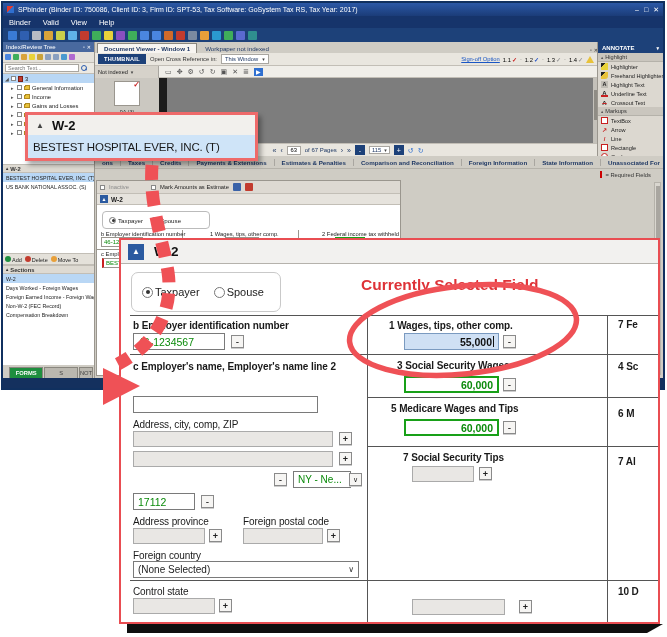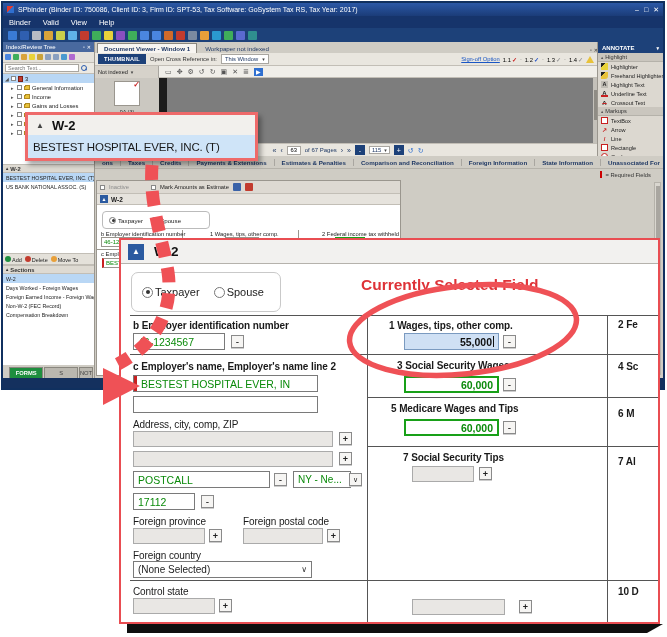--- a/index.html
+++ b/index.html
@@ -567,53 +567,48 @@
     <div class="hline" style="top:114px;left:9px"></div>
     <div class="hline" style="top:157px;left:246px"></div>
     <div class="hline" style="top:206px;left:246px"></div>
     <div class="hline" style="top:340px;left:9px"></div>
 
     <span class="lab" style="left:12px;top:80px">b Employer identification number</span>
     <div class="inp" style="left:12px;top:93px;width:92px">46-1234567</div>
     <div class="mbtn minus" style="left:110px;top:95px"></div>
 
     <span class="lab" style="left:12px;top:121px">c Employer's name, Employer's name line 2</span>
-    <div class="inp" style="left:12px;top:135px;width:185px;padding-left:7px">
-      <span class="redbar"></span>
-      <span>BESTEST HOSPITAL EVER, IN</span>
-    </div>
     <div class="inp" style="left:12px;top:156px;width:185px"></div>
 
     <span class="lab n" style="left:12px;top:179px">Address, city, comp, ZIP</span>
     <div class="inp gray" style="left:12px;top:191px;width:200px"></div>
     <div class="mbtn plus" style="left:218px;top:192px"></div>
     <div class="inp gray" style="left:12px;top:211px;width:200px"></div>
     <div class="mbtn plus" style="left:218px;top:212px"></div>
 
-    <div class="inp" style="left:12px;top:231px;width:137px">POSTCALL</div>
     <div class="mbtn minus" style="left:153px;top:233px"></div>
     <div class="selbox" style="left:172px;top:231px;width:58px">
         <span>NY - Ne...</span>
       </div>
     <div class="mbtn" style="left:228px;top:233px;font-size:7px">
         <span class="sc">∨</span>
       </div>
 
     <div class="inp" style="left:12px;top:253px;width:62px">17112</div>
     <div class="mbtn minus" style="left:80px;top:255px"></div>
 
-    <span class="lab n" style="left:12px;top:276px">Foreign province</span>
+    <span class="lab n" style="left:12px;top:276px">Address province</span>
     <span class="lab n" style="left:122px;top:276px">Foreign postal code</span>
     <div class="inp gray" style="left:12px;top:288px;width:72px"></div>
     <div class="mbtn plus" style="left:88px;top:289px"></div>
     <div class="inp gray" style="left:122px;top:288px;width:80px"></div>
     <div class="mbtn plus" style="left:206px;top:289px"></div>
 
     <span class="lab n" style="left:12px;top:310px">Foreign country</span>
-    <div class="selbox dark" style="left:12px;top:321px;width:179px">
+    <div class="selbox dark" style="left:12px;top:321px;width:226px">
         <span>(None Selected)</span>
         <span class="sc">∨</span>
       </div>
 
     <span class="lab n" style="left:12px;top:346px">Control state</span>
     <div class="inp gray" style="left:12px;top:358px;width:82px"></div>
     <div class="mbtn plus" style="left:98px;top:359px"></div>
 
     <span class="lab" style="left:268px;top:80px">1 Wages, tips, other comp.</span>
     <div class="inp num selfld" style="left:283px;top:93px;width:95px">
@@ -630,21 +625,21 @@
     <div class="inp num gbord" style="left:283px;top:179px;width:95px">60,000</div>
     <div class="mbtn minus" style="left:382px;top:181px"></div>
 
     <span class="lab" style="left:282px;top:212px">7 Social Security Tips</span>
     <div class="inp gray" style="left:291px;top:226px;width:62px"></div>
     <div class="mbtn plus" style="left:358px;top:227px"></div>
 
     <div class="inp gray" style="left:291px;top:359px;width:93px"></div>
     <div class="mbtn plus" style="left:398px;top:360px"></div>
 
-    <span class="lab" style="left:497px;top:79px">2 Fe</span>
+    <span class="lab" style="left:497px;top:79px">7 Fe</span>
     <span class="lab" style="left:497px;top:121px">4 Sc</span>
     <span class="lab" style="left:497px;top:168px">6 M</span>
     <span class="lab" style="left:497px;top:216px">7 Al</span>
     <span class="lab" style="left:497px;top:346px">10 D</span>
   </div>
 
   <svg class="anno-svg" width="667" height="637" viewBox="0 0 667 637" style="z-index:25">
     <ellipse cx="463" cy="330" rx="114" ry="44" transform="rotate(-6 463 330)" fill="none" stroke="#ef5156" stroke-width="5.5"></ellipse>
   </svg>
 

